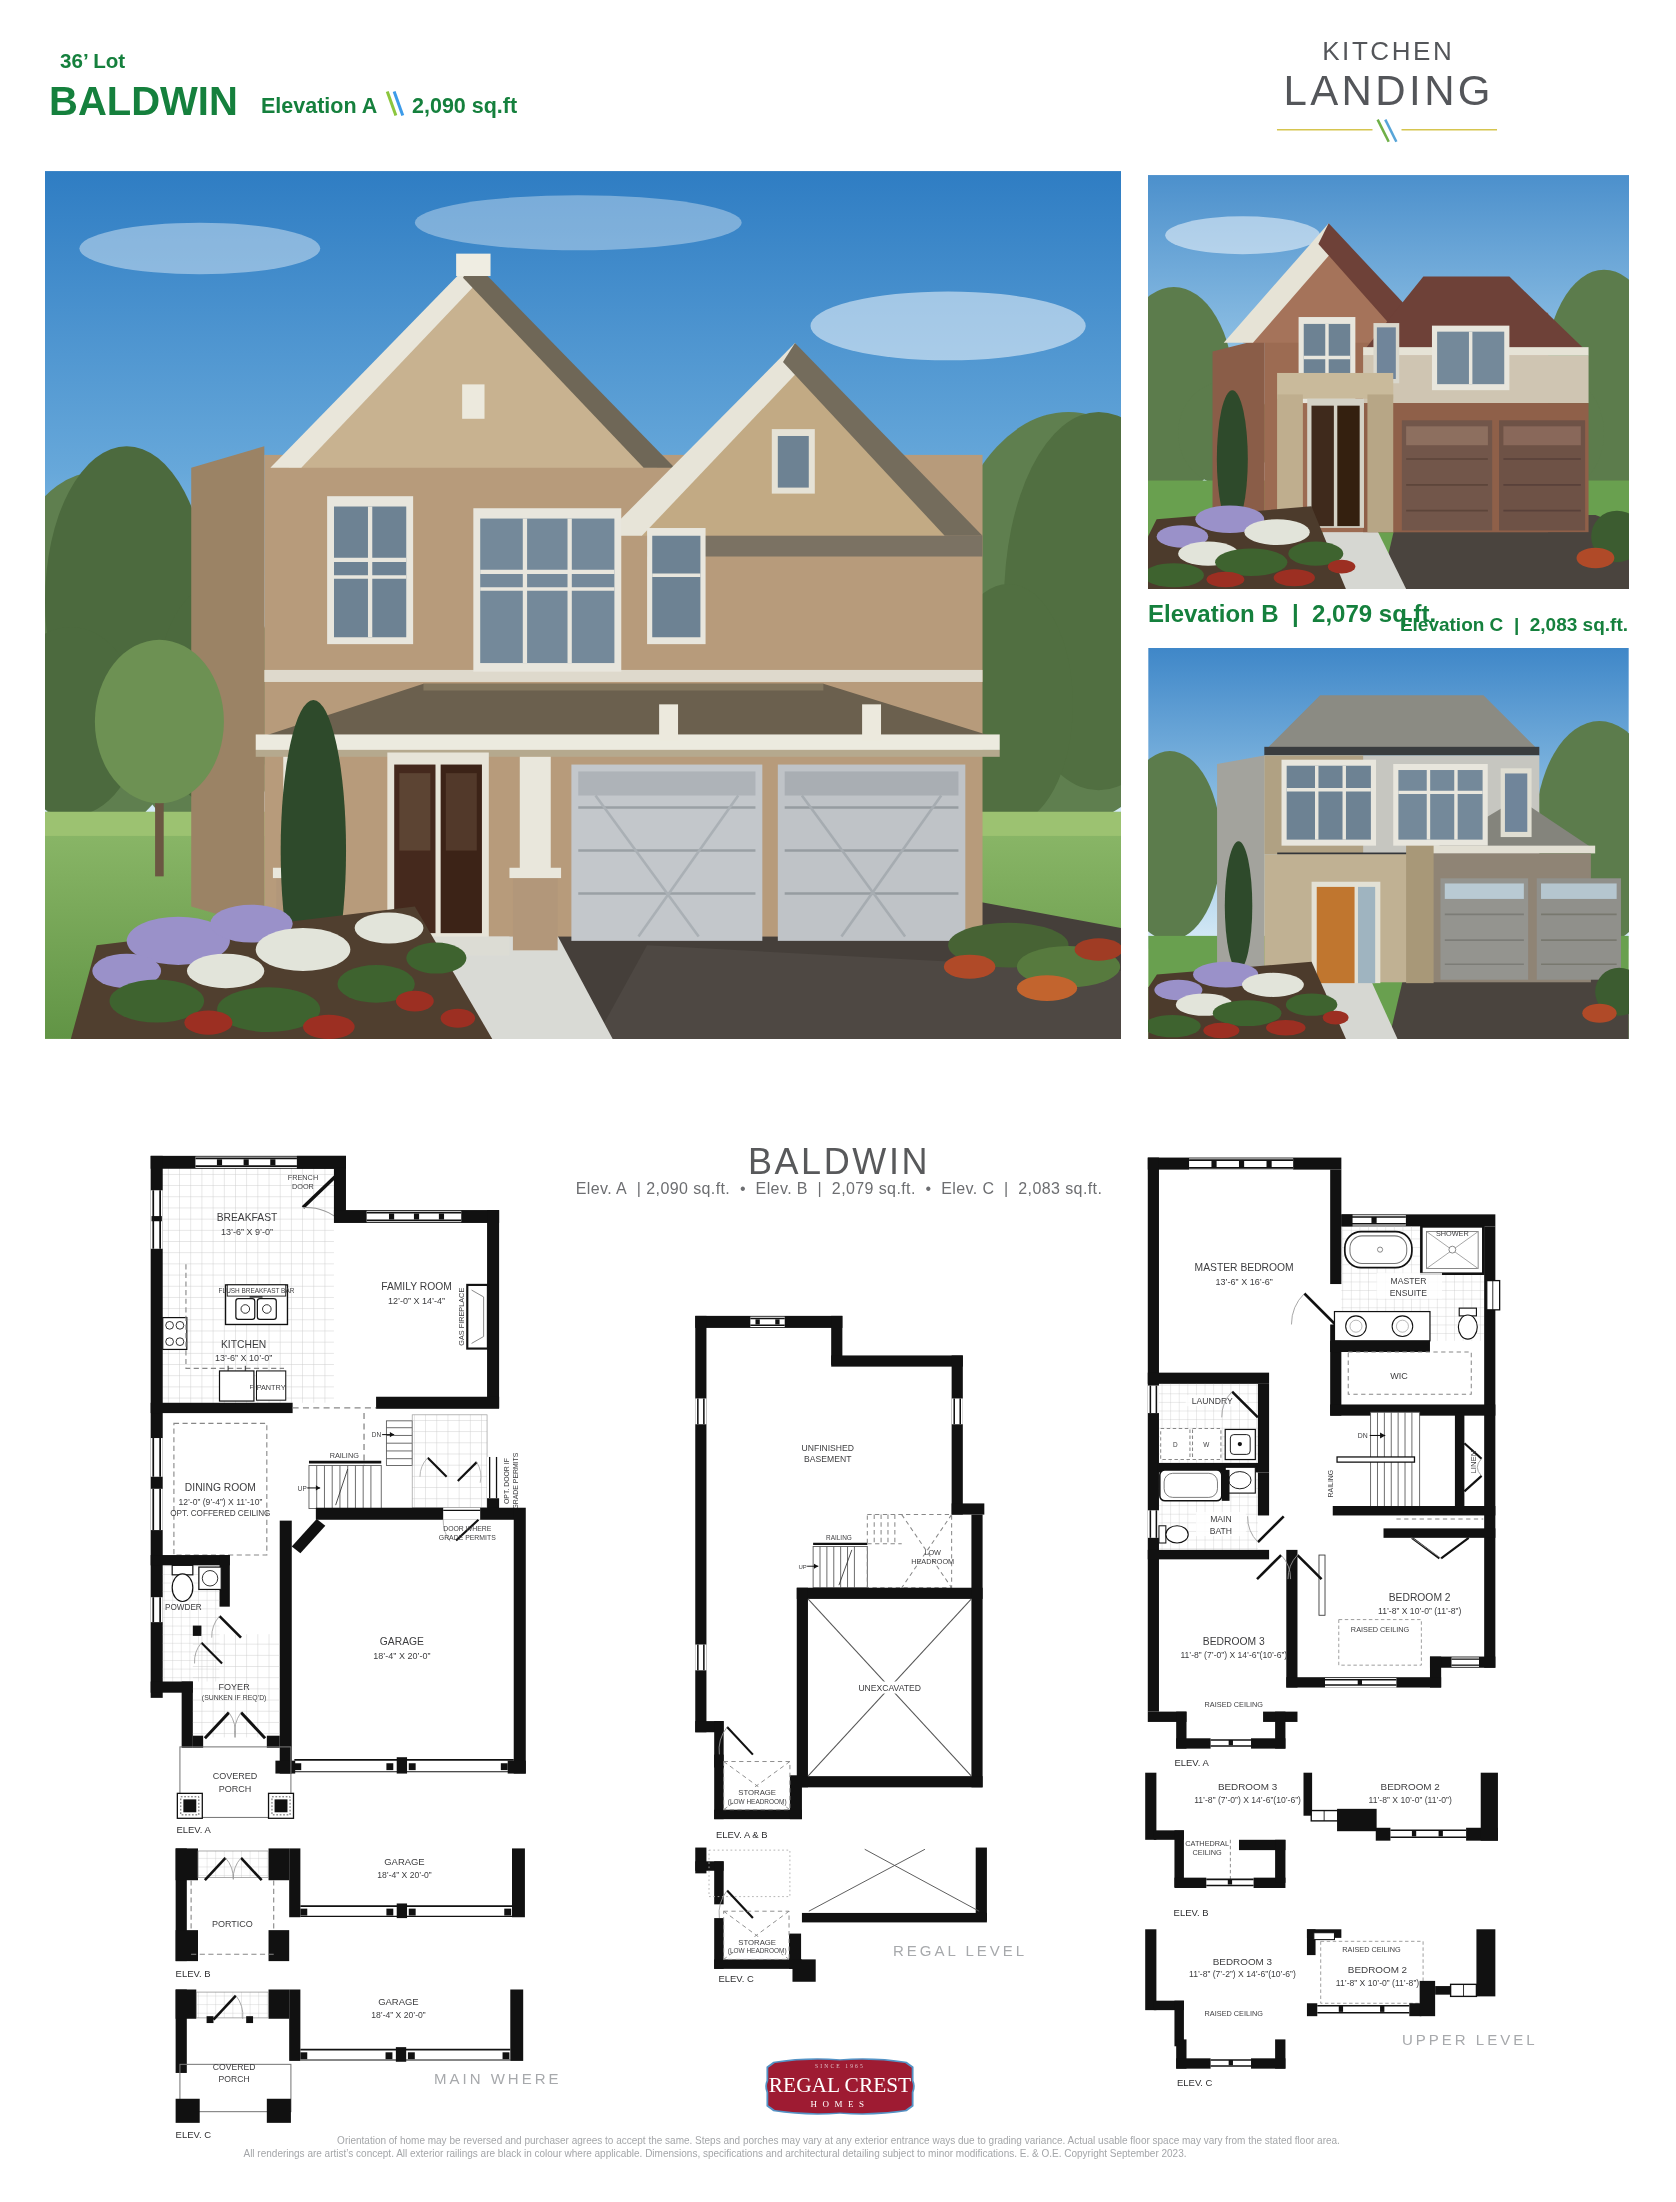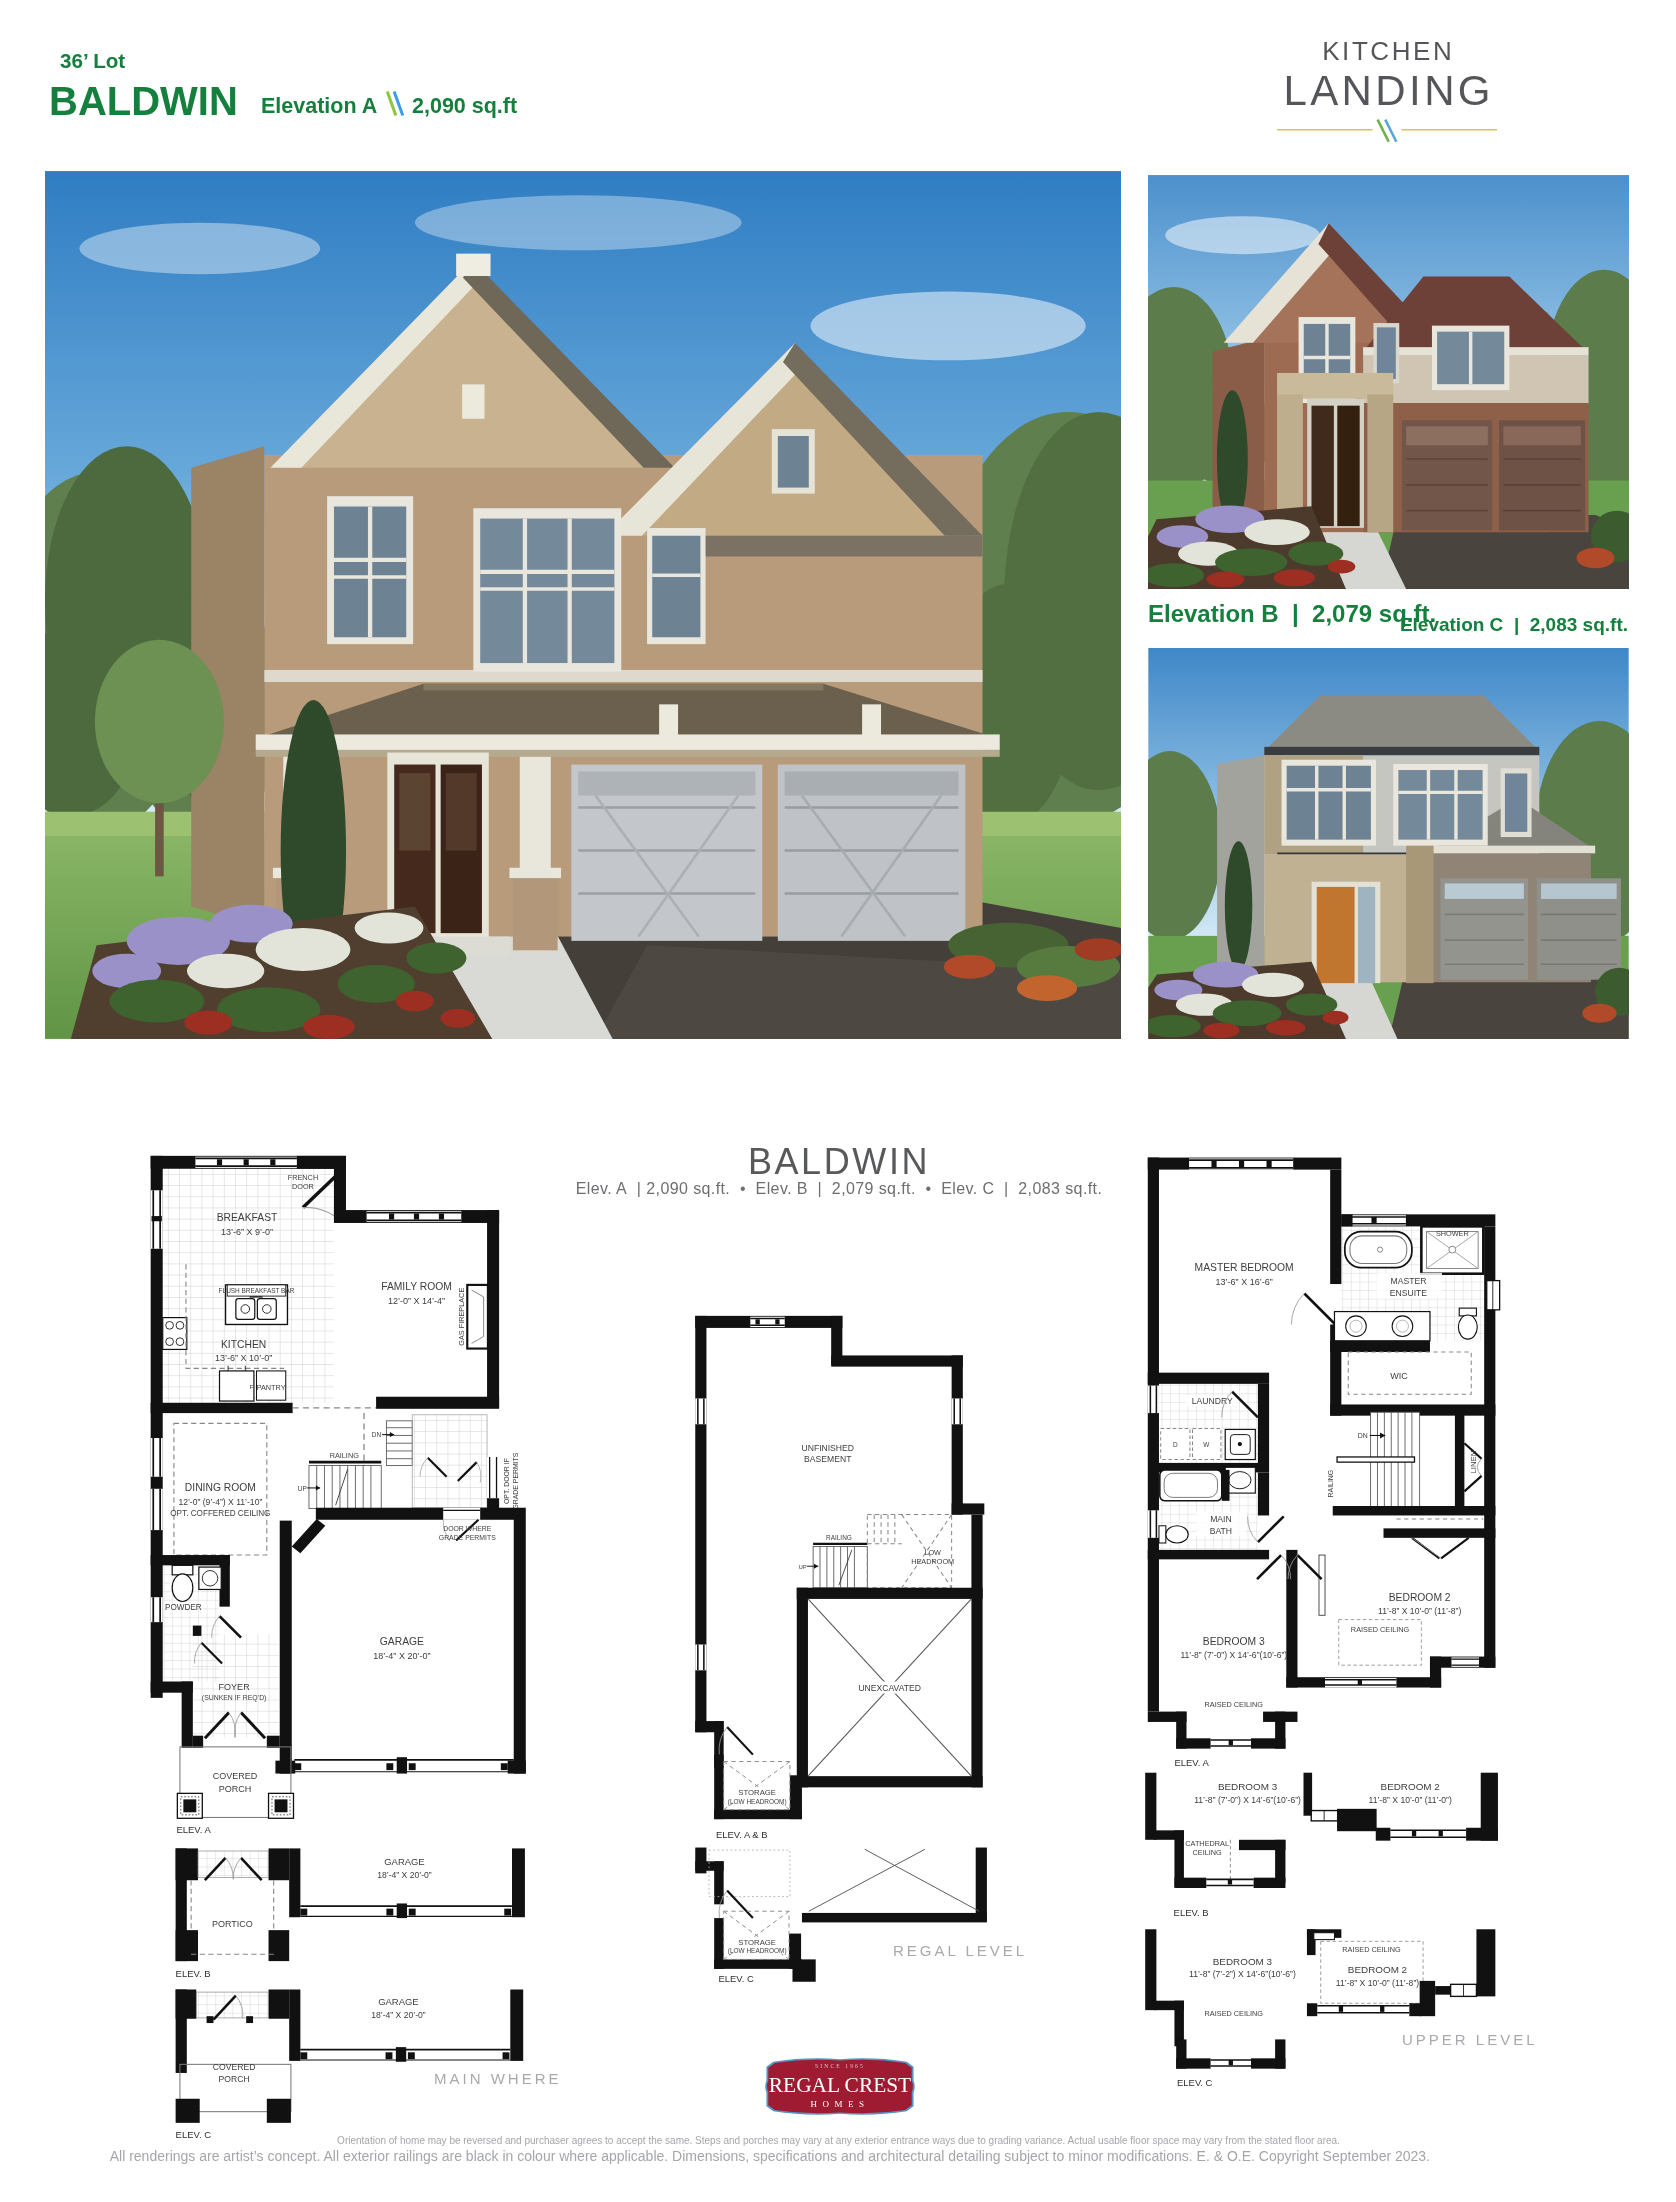--- a/index.html
+++ b/index.html
@@ -48,21 +48,21 @@
 <div class="abs" style="left:409px;top:1180px;width:860px;text-align:center;font-size:16px;letter-spacing:0.4px;color:#6d6e71;">Elev. A&nbsp; | 2,090 sq.ft. &nbsp;•&nbsp; Elev. B&nbsp; | &nbsp;2,079 sq.ft. &nbsp;•&nbsp; Elev. C&nbsp; | &nbsp;2,083 sq.ft.</div>
 
 <div class="abs lvl" style="left:434px;top:2070px;">MAIN WHERE</div>
 
 <div class="abs lvl" style="left:893px;top:1942px;">REGAL LEVEL</div>
 
 <div class="abs lvl" style="left:1402px;top:2031px;">UPPER LEVEL</div>
 
 <div class="abs" style="left:0px;top:2135px;width:1677px;text-align:center;font-size:10px;color:#a4a6a9;">Orientation of home may be reversed and purchaser agrees to accept the same. Steps and porches may vary at any exterior entrance ways due to grading variance. Actual usable floor space may vary from the stated floor area.</div>
 
-<div class="abs" style="left:0px;top:2148px;width:1430px;text-align:right;font-size:14px;color:#a4a6a9;">All renderings are artist’s concept. All exterior railings are black in colour where applicable. Dimensions, specifications and architectural detailing subject to minor modifications. E. &amp; O.E. Copyright September 2023.</div>
+<div class="abs" style="left:0px;top:2148px;width:1430px;text-align:center;font-size:10px;color:#a4a6a9;">All renderings are artist’s concept. All exterior railings are black in colour where applicable. Dimensions, specifications and architectural detailing subject to minor modifications. E. &amp; O.E. Copyright September 2023.</div>
 
 <svg class="abs" style="left:45px;top:171px;" width="1076" height="868" viewBox="0 0 1251 1009">
 <defs>
 <linearGradient id="skyA" x1="0" y1="0" x2="0" y2="1">
  <stop offset="0" stop-color="#2f7dc3"></stop>
         <stop offset="0.45" stop-color="#67a8da"></stop>
         <stop offset="0.8" stop-color="#b9dcf0"></stop>
         <stop offset="1" stop-color="#ddeef8"></stop>
 </linearGradient>
 <linearGradient id="grassA" x1="0" y1="0" x2="0" y2="1">

